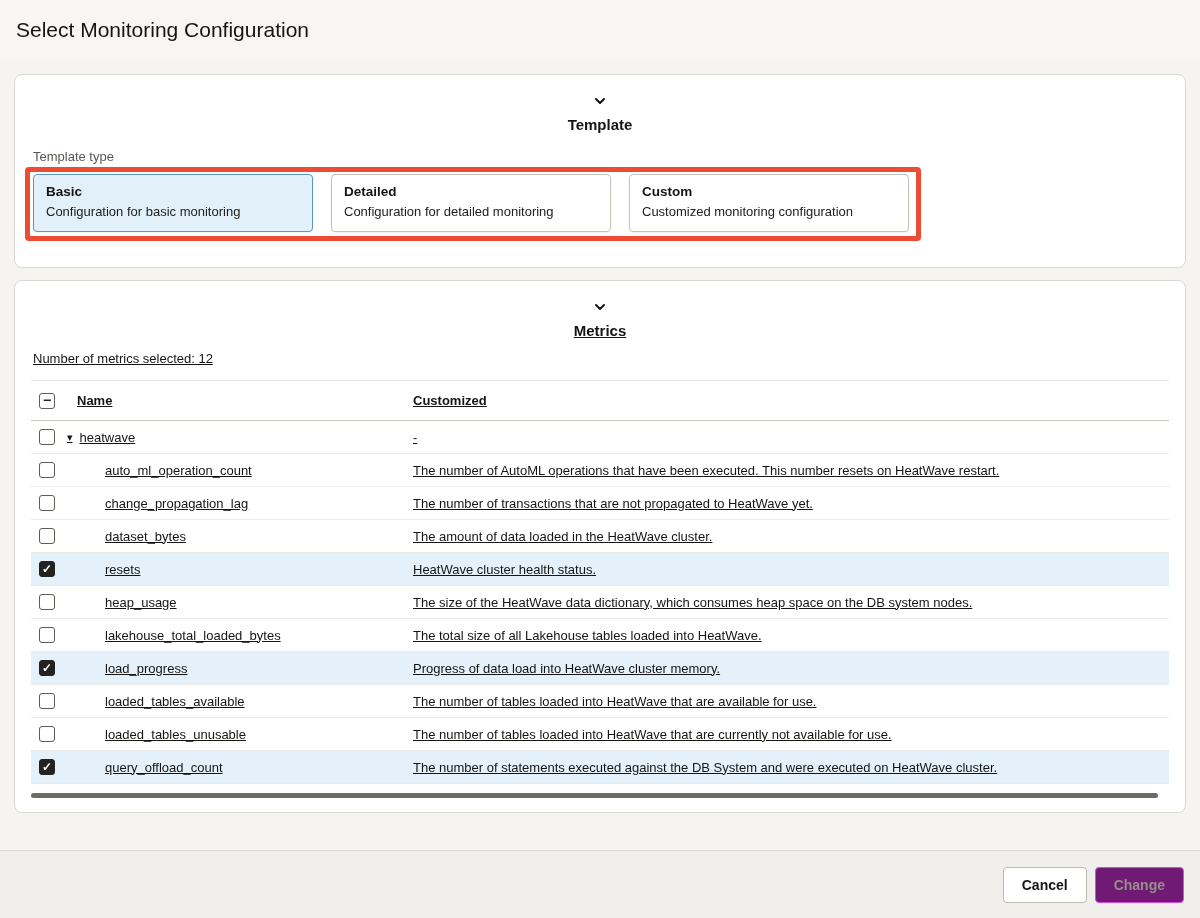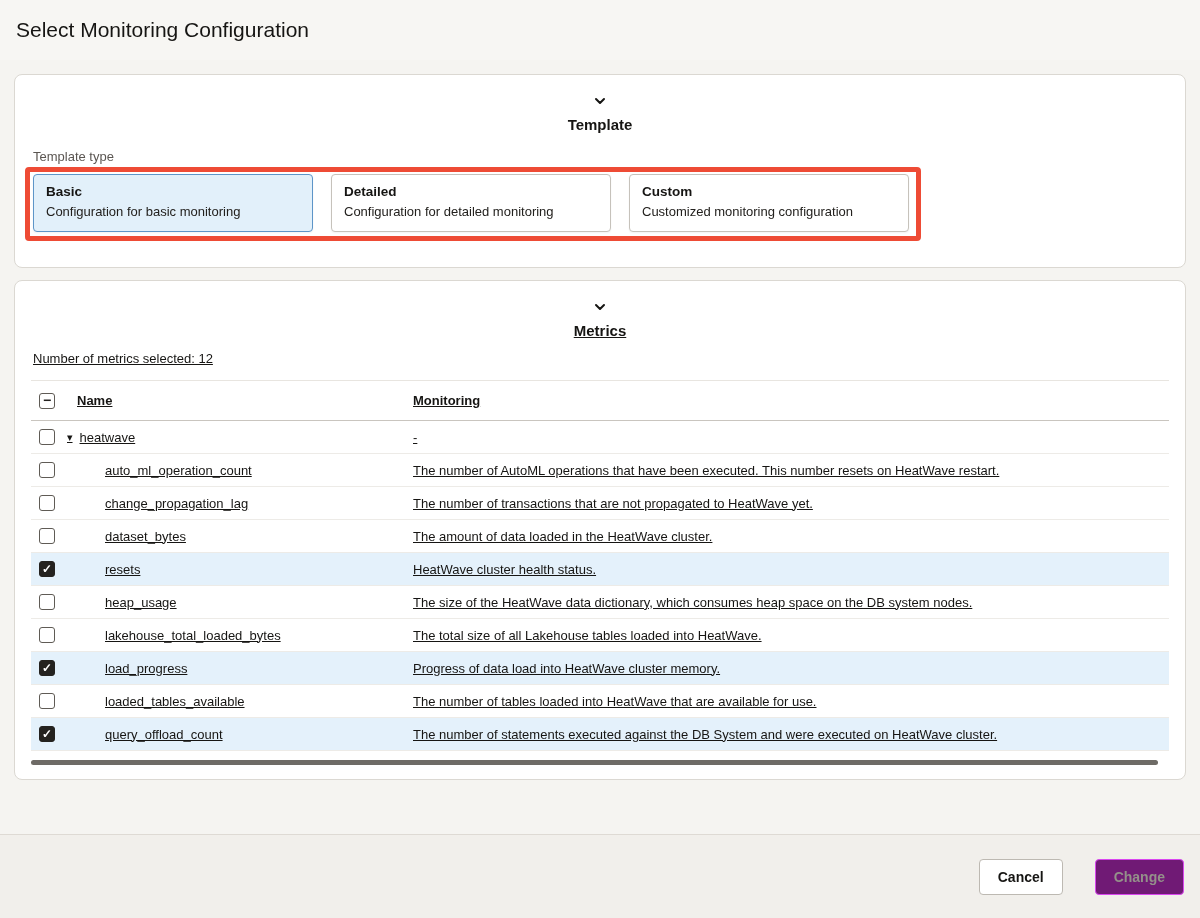--- a/index.html
+++ b/index.html
@@ -117,27 +117,27 @@
     height: 5px;
     background: #6e6b66;
     border-radius: 3px;
     width: 99%;
     cursor: pointer;
   }
 
   .footer {
     position: absolute;
     left: 0; right: 0; bottom: 0;
-    height: 84px;
+    height: 68px;
     background: #f1efeb;
     border-top: 1px solid #dedad4;
     display: flex;
     align-items: center;
     justify-content: flex-end;
-    gap: 32px;
+    gap: 8px;
     padding: 0 16px;
   }
   .btn {
     height: 36px;
     padding: 0 18px;
     border-radius: 4px;
     font-size: 14px;
     font-family: "Liberation Sans", sans-serif;
     cursor: pointer;
   }
@@ -190,21 +190,21 @@
     <span>Metrics</span>
   </div>
   <div class="count-label">Number of metrics selected: 12</div>
 
   <div class="mtable">
     <div class="thead">
       <div class="cb-cell">
         <span class="checkbox indeterminate">−</span>
       </div>
       <div class="name-cell">Name</div>
-      <div class="desc-cell">Monitoring</div>
+      <div class="desc-cell">Customized</div>
     </div>
 
     <div class="trow">
       <div class="cb-cell">
         <span class="checkbox"></span>
       </div>
       <div class="name-cell">
         <span class="group-name">
           <span class="caret">▾</span>
           <span>heatwave</span>
@@ -247,20 +247,25 @@
         <div class="trow selected">
           <div class="cb-cell"><span class="checkbox checked">✓</span></div>
           <div class="name-cell child">load_progress</div>
           <div class="desc-cell">Progress of data load into HeatWave cluster memory.</div>
         </div>
         <div class="trow">
           <div class="cb-cell"><span class="checkbox"></span></div>
           <div class="name-cell child">loaded_tables_available</div>
           <div class="desc-cell">The number of tables loaded into HeatWave that are available for use.</div>
         </div>
+        <div class="trow">
+          <div class="cb-cell"><span class="checkbox"></span></div>
+          <div class="name-cell child">loaded_tables_unusable</div>
+          <div class="desc-cell">The number of tables loaded into HeatWave that are currently not available for use.</div>
+        </div>
         <div class="trow selected">
           <div class="cb-cell"><span class="checkbox checked">✓</span></div>
           <div class="name-cell child">query_offload_count</div>
           <div class="desc-cell">The number of statements executed against the DB System and were executed on HeatWave cluster.</div>
         </div>
       </div>
   </div>
 
   <div class="hscrollbar"></div>
 </div>

